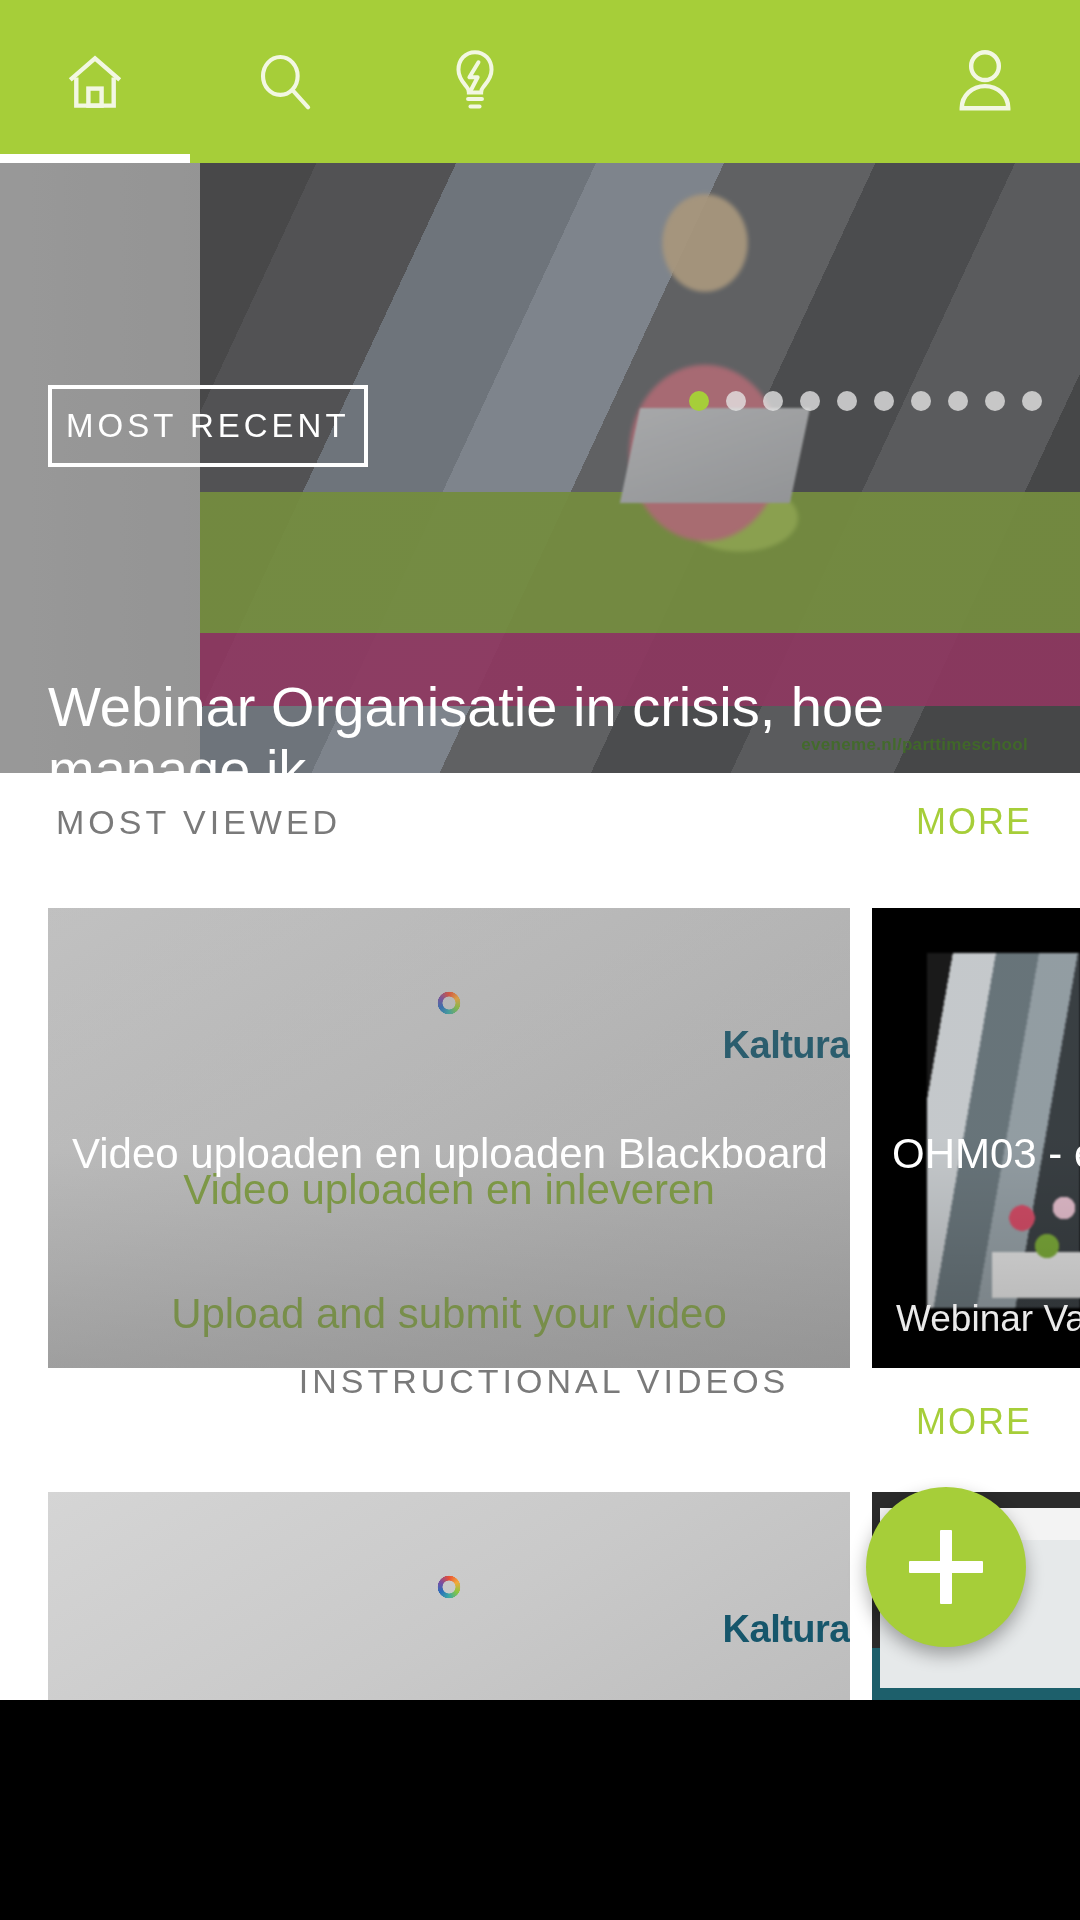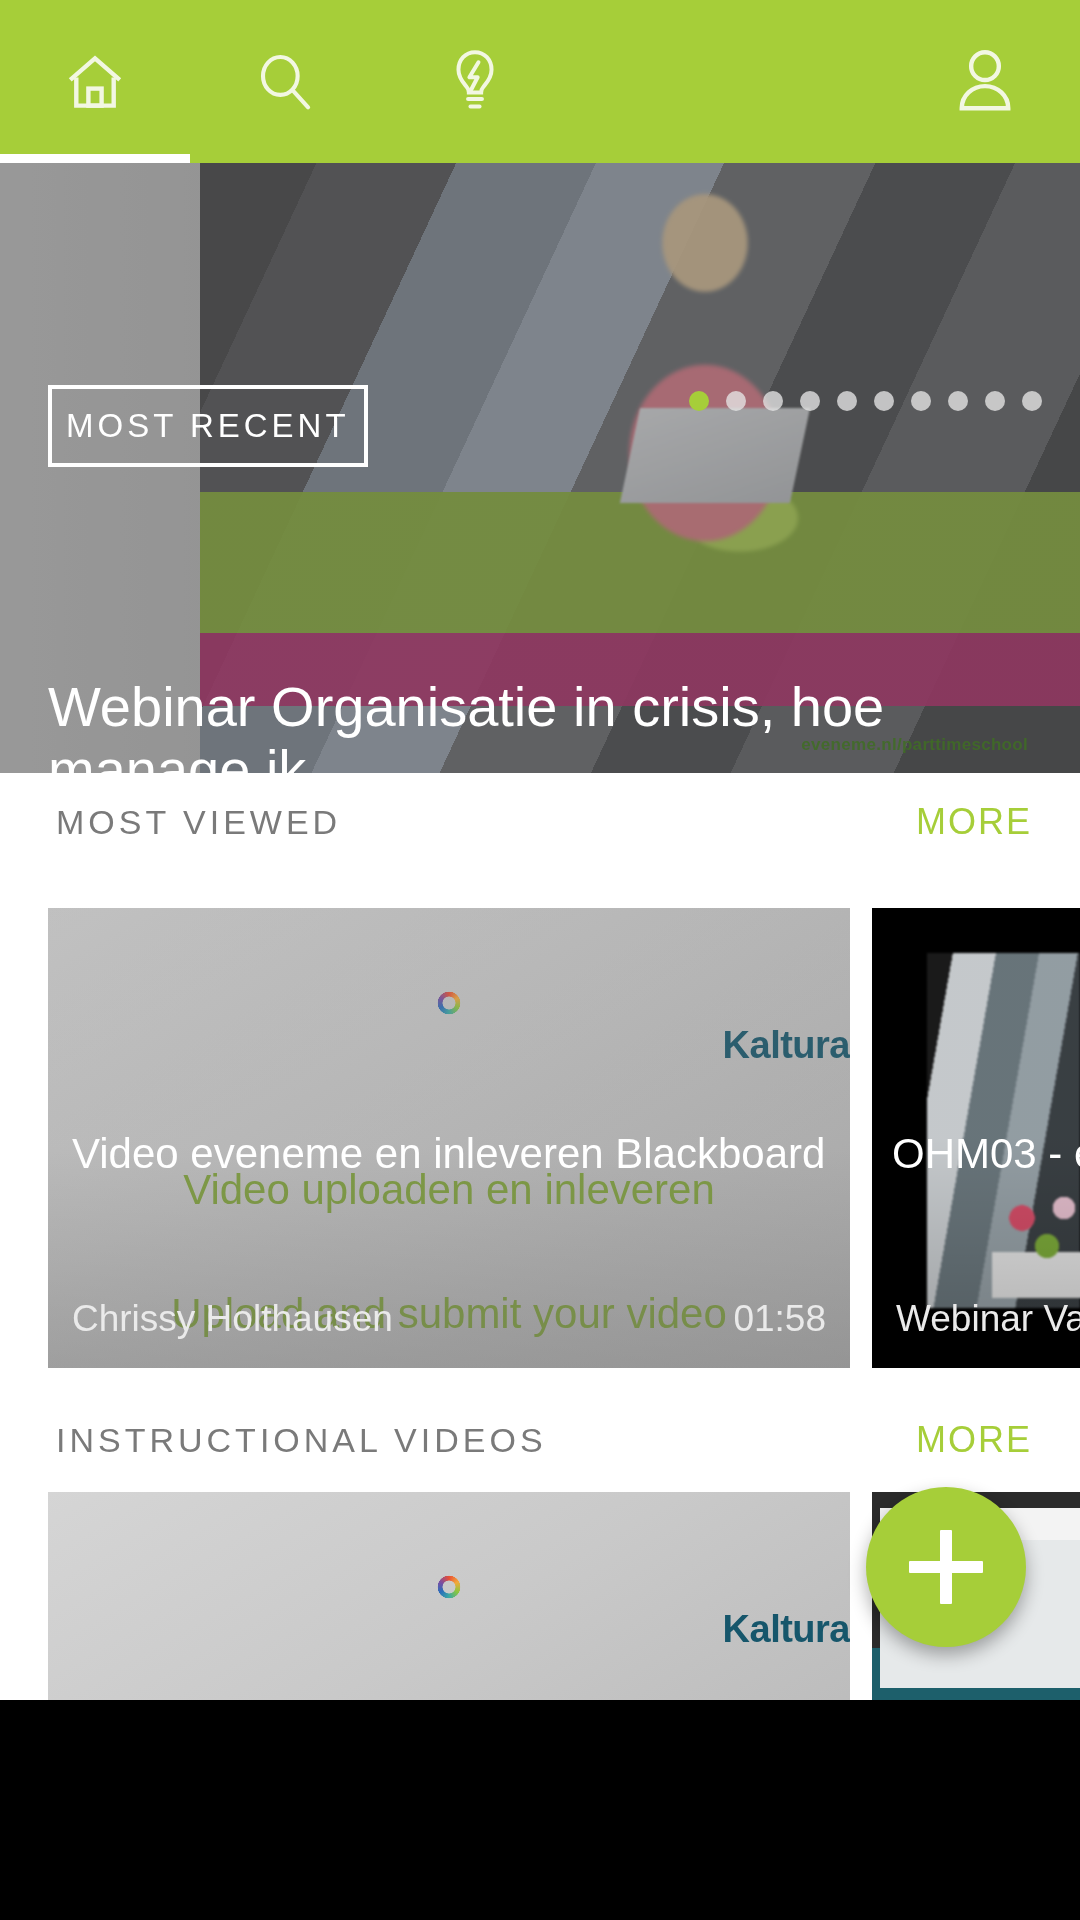--- a/index.html
+++ b/index.html
@@ -297,42 +297,38 @@
     <div class="card">
       <div class="card-thumb thumb-kaltura">
         <div class="kaltura-logo">
           <div class="burst"></div>
           <div class="word">Kaltura</div>
         </div>
         <div class="kaltura-line1">Video uploaden en inleveren</div>
         <div class="kaltura-line2">Upload and submit your video</div>
       </div>
       <div class="card-scrim"></div>
-      <div class="card-title">Video eveneme en inleveren Blackboard</div>
-      <div class="card-meta">
-        <span>Chrissy Holthausen</span>
-        <span>01:58</span>
-      </div>
+      <div class="card-title">Video uploaden en uploaden Blackboard</div>
     </div>
 
     <div class="card narrow">
       <div class="card-thumb thumb-dark">
         <div class="scene"></div>
         <div class="flowers"></div>
       </div>
       <div class="card-scrim"></div>
       <div class="card-title">OHM03 - eveneme</div>
       <div class="card-meta">
         <span>Webinar Va</span>
         <span></span>
       </div>
     </div>
   </div>
 
-  <div class="section-head" style="top:1390px;">
+  <div class="section-head" style="top:1362px;flex-direction:column;">
     <span class="section-title">INSTRUCTIONAL VIDEOS</span>
     <span class="section-more">MORE</span>
   </div>
 
   <div class="row" style="top:1492px;">
 
     <div class="card">
       <div class="card-thumb thumb-kaltura">
         <div class="kaltura-logo">
           <div class="burst"></div>

